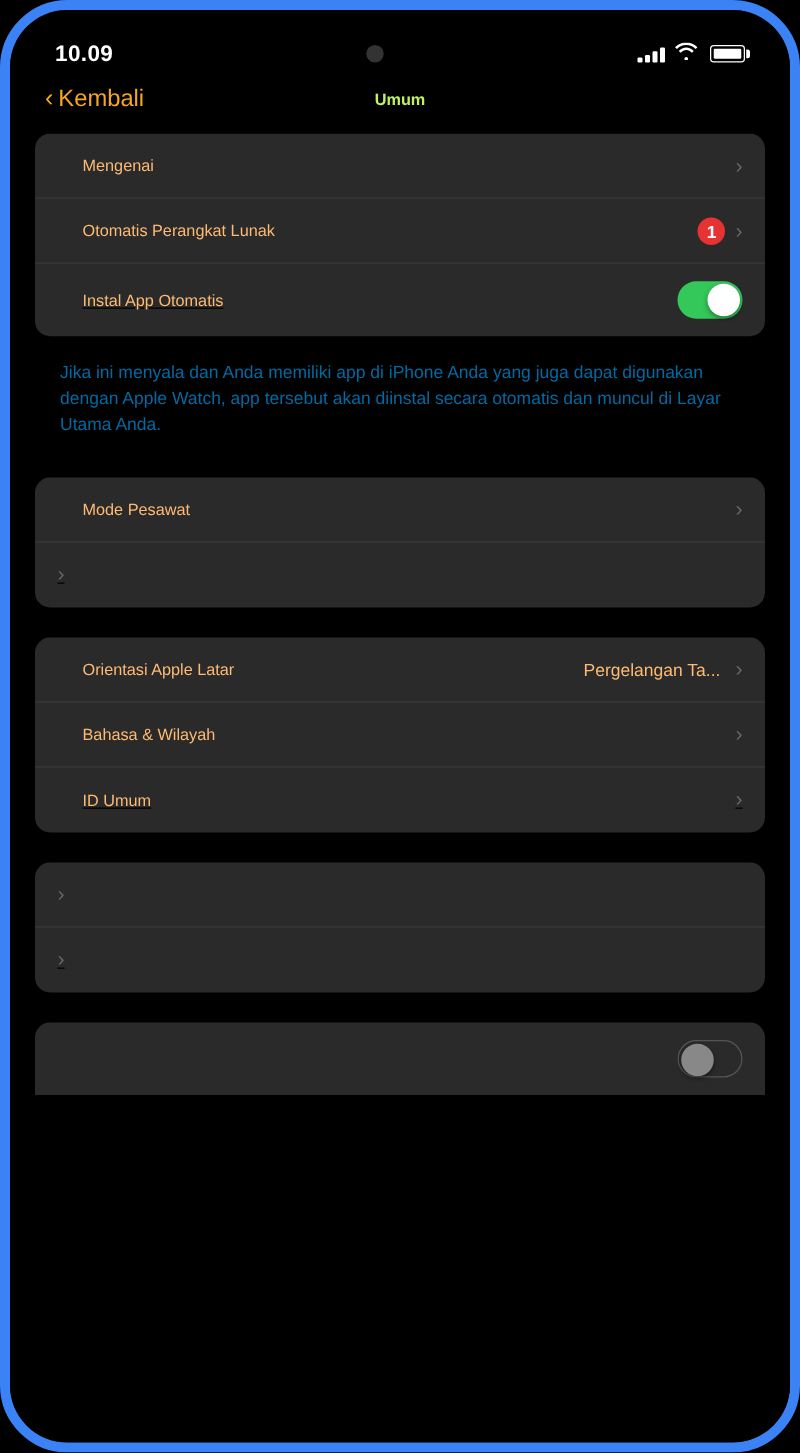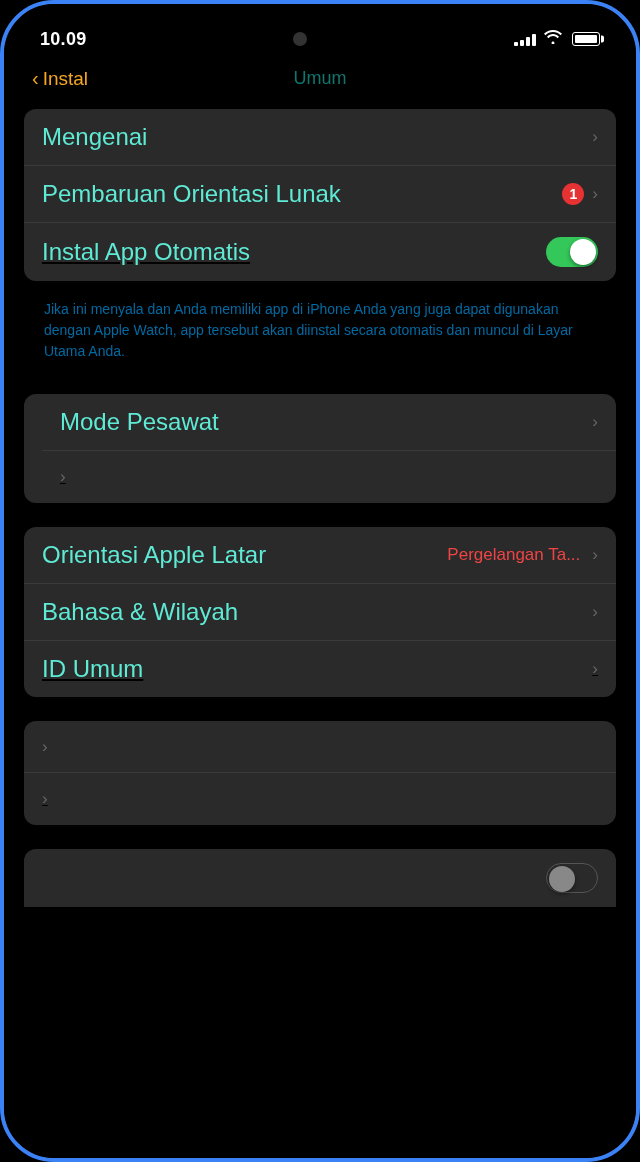--- a/index.html
+++ b/index.html
@@ -17,21 +17,21 @@
       font-family: -apple-system, 'SF Pro Display', 'Helvetica Neue', Arial, sans-serif;
     }
 
     .phone-frame {
       width: 640px;
       height: 1162px;
       background: #1a1a1a;
       border-radius: 54px;
       overflow: hidden;
       position: relative;
-      border: 4px solid #3b82f6;
+      border: 8px solid #3b82f6;
     }
 
     .screen {
       width: 100%;
       height: 100%;
       background: #000;
       overflow: hidden;
       position: relative;
     }
 
@@ -132,23 +132,23 @@
       font-size: 19px;
       cursor: pointer;
     }
 
     .back-chevron {
       font-size: 20px;
       font-weight: 300;
     }
 
     .nav-title {
-      color: #0f766e;
-      font-size: 18px;
-      font-weight: 400;
+      color: #bef264;
+      font-size: 13px;
+      font-weight: 700;
     }
 
     
     .content {
       padding: 10px 20px;
       overflow-y: auto;
     }
 
     
     .settings-group {
@@ -174,23 +174,24 @@
     }
 
     .settings-item-left {
       display: flex;
       align-items: center;
       gap: 10px;
       flex: 1;
     }
 
     .settings-item-label {
-      color: #5eead4;
-      font-size: 24px;
+      color: #fdba74;
+      font-size: 13px;
       font-weight: 400;
+      margin-left: 20px;
     }
 
     .settings-item-right {
       display: flex;
       align-items: center;
       gap: 8px;
     }
 
     .chevron-right {
       color: #666;
@@ -237,22 +238,22 @@
     
     .description-text {
       color: #0369a1;
       font-size: 14px;
       line-height: 1.5;
       padding: 10px 20px 16px 20px;
     }
 
     
     .settings-item-value {
-      color: #ef4444;
-      font-size: 17px;
+      color: #fdba74;
+      font-size: 14px;
       margin-right: 4px;
       margin-left: 48px;
     }
 
   </style>
 </head>
 <body>
 
 <div class="phone-frame">
   <div class="screen">
@@ -274,60 +275,60 @@
         </span>
         <div class="battery-icon">
           <div class="battery-fill"></div>
         </div>
       </div>
     </div>
 
     <div class="nav-bar">
       <div class="back-button">
         <span class="back-chevron">‹</span>
-        <span>Instal</span>
+        <span>Kembali</span>
       </div>
       <span class="nav-title">Umum</span>
     </div>
 
     <div class="content">
 
       <div class="settings-group">
         <div class="settings-item">
           <div class="settings-item-left">
             <span class="settings-item-label">Mengenai</span>
           </div>
           <div class="settings-item-right">
             <span class="chevron-right">›</span>
           </div>
         </div>
         <div class="settings-item">
           <div class="settings-item-left">
-            <span class="settings-item-label">Pembaruan Orientasi Lunak</span>
+            <span class="settings-item-label">Otomatis Perangkat Lunak</span>
           </div>
           <div class="settings-item-right">
             <span class="badge">1</span>
             <span class="chevron-right">›</span>
           </div>
         </div>
         <div class="settings-item">
           <div class="settings-item-left">
             <span class="settings-item-label">Instal App Otomatis</span>
           </div>
           <div class="settings-item-right">
             <div class="toggle">
               <div class="toggle-knob"></div>
             </div>
           </div>
         </div>
       </div>
 
       <p class="description-text">Jika ini menyala dan Anda memiliki app di iPhone Anda yang juga dapat digunakan dengan Apple Watch, app tersebut akan diinstal secara otomatis dan muncul di Layar Utama Anda.</p>
 
-      <div class="settings-group" style="margin-top: 16px; padding-left: 18px;">
+      <div class="settings-group" style="margin-top: 16px;">
         <div class="settings-item">
           <div class="settings-item-left">
             <span class="settings-item-label">Mode Pesawat</span>
           </div>
           <div class="settings-item-right">
             <span class="chevron-right">›</span>
           </div>
         </div>
         <div class="settings-item">
           <div class="settings-item-right">

